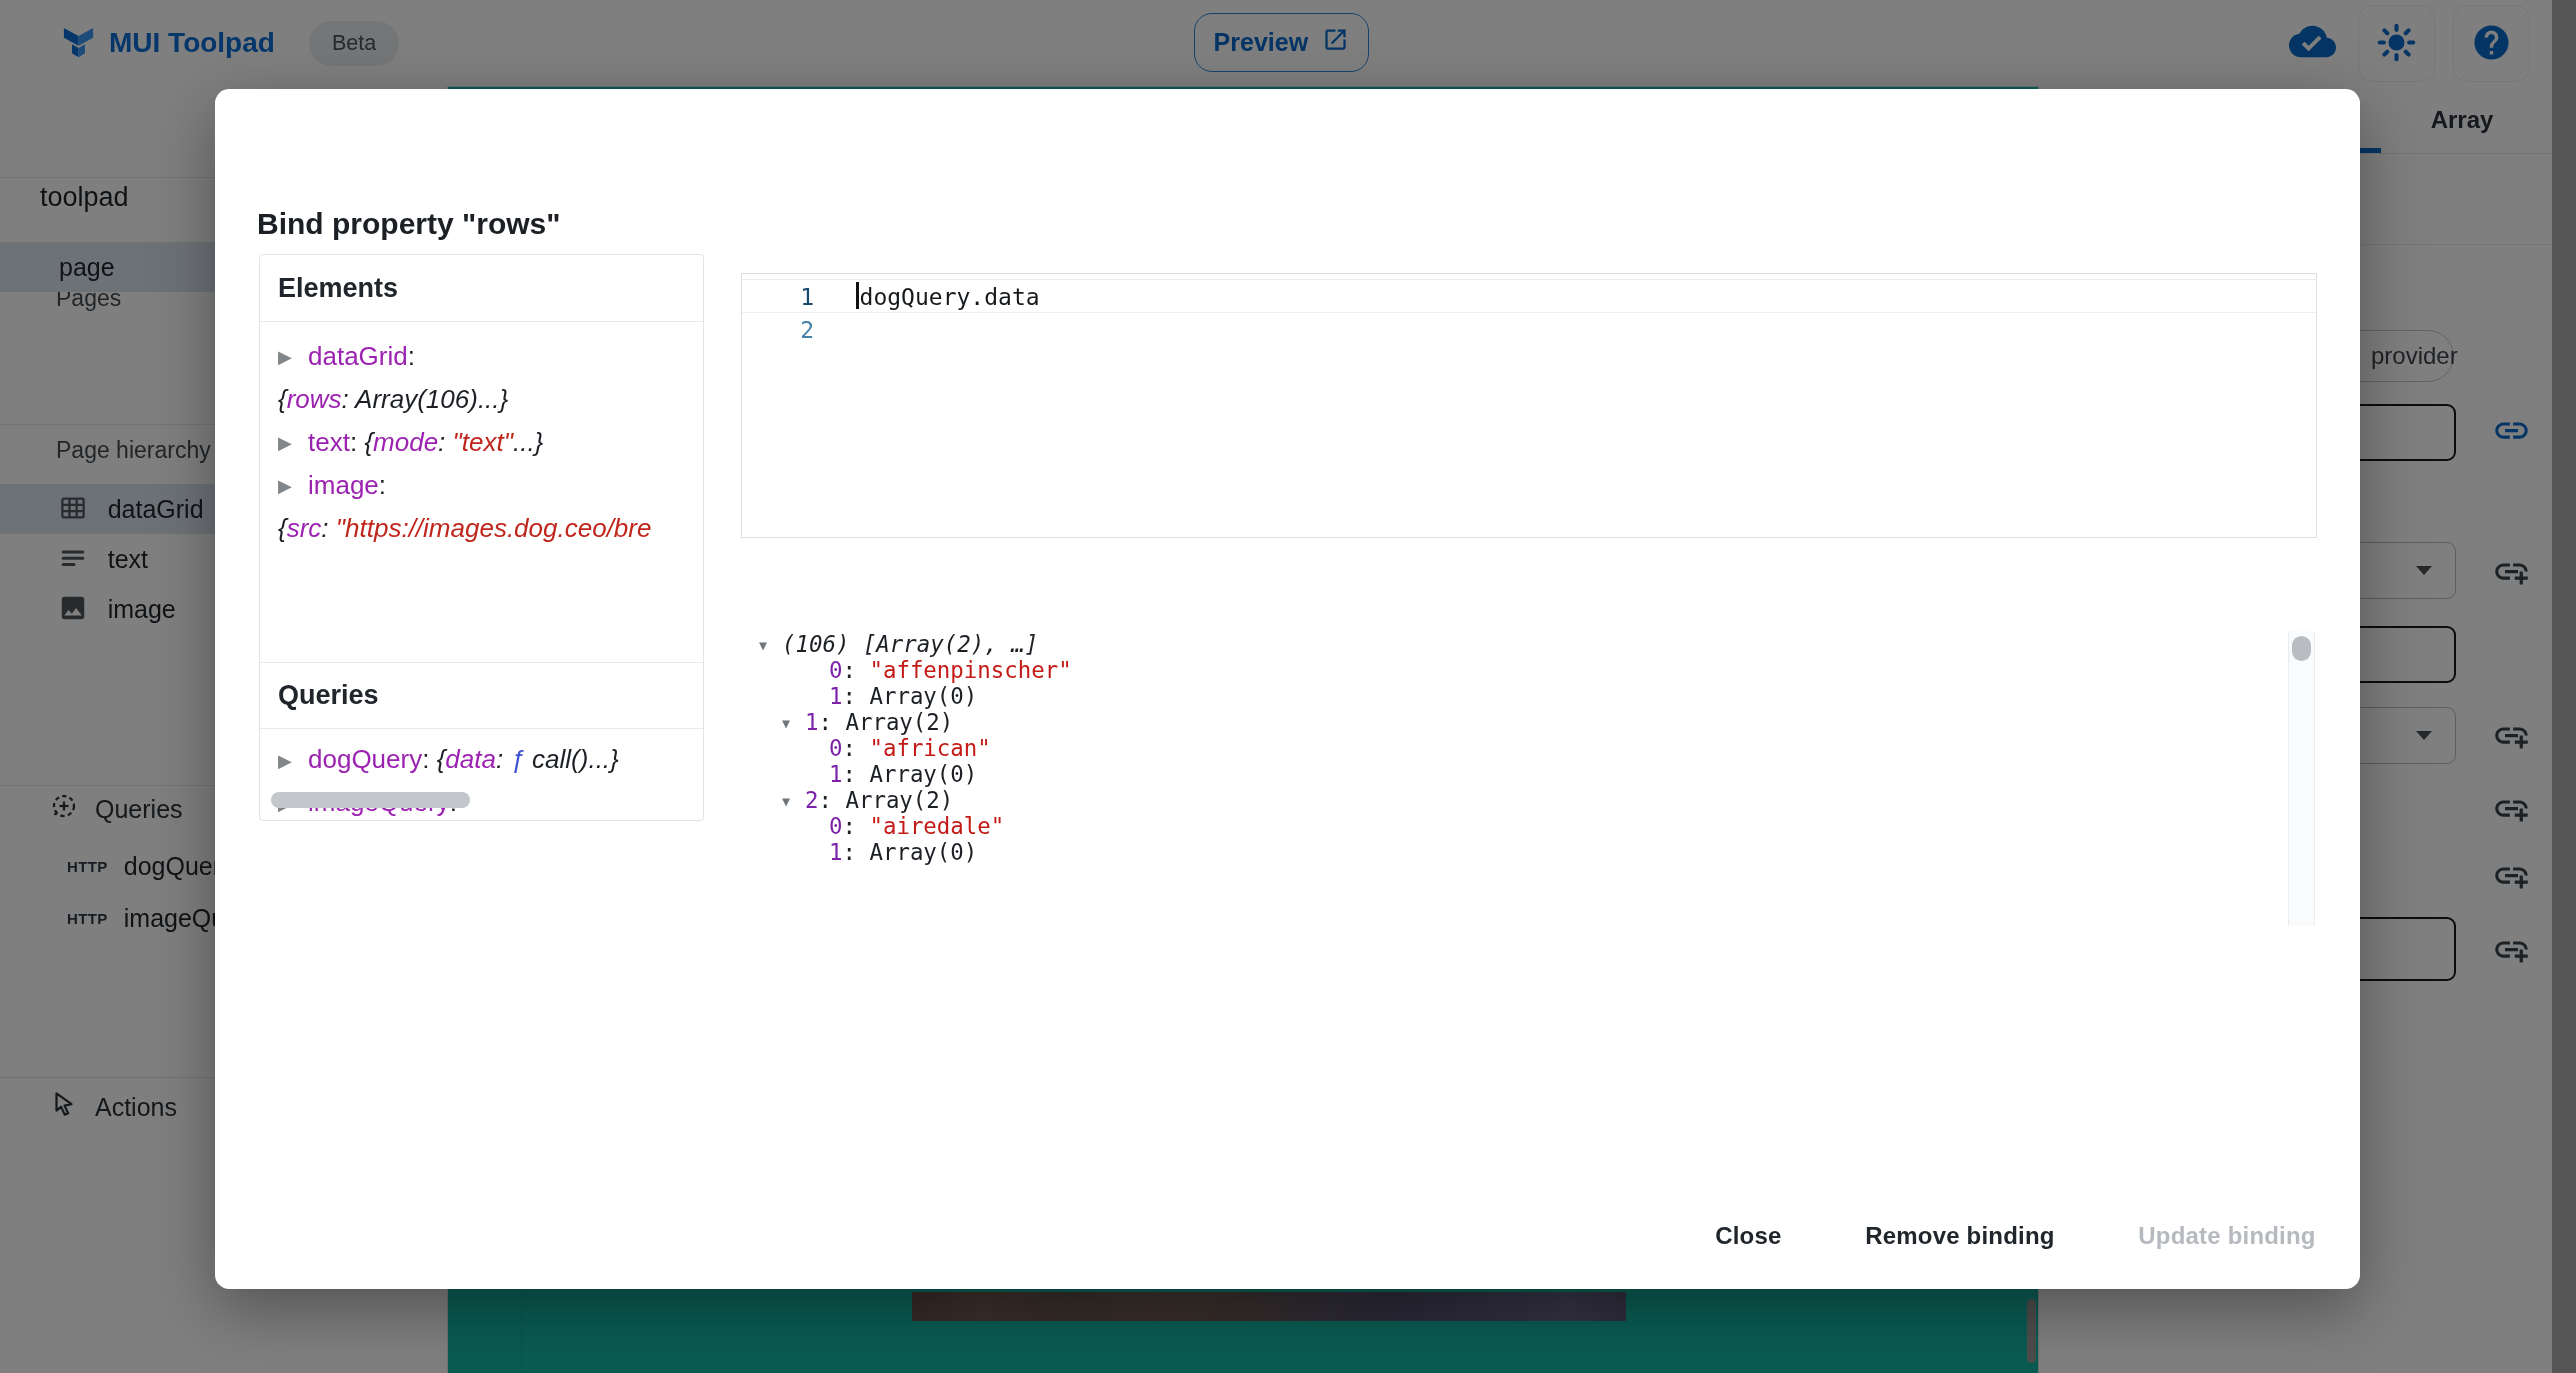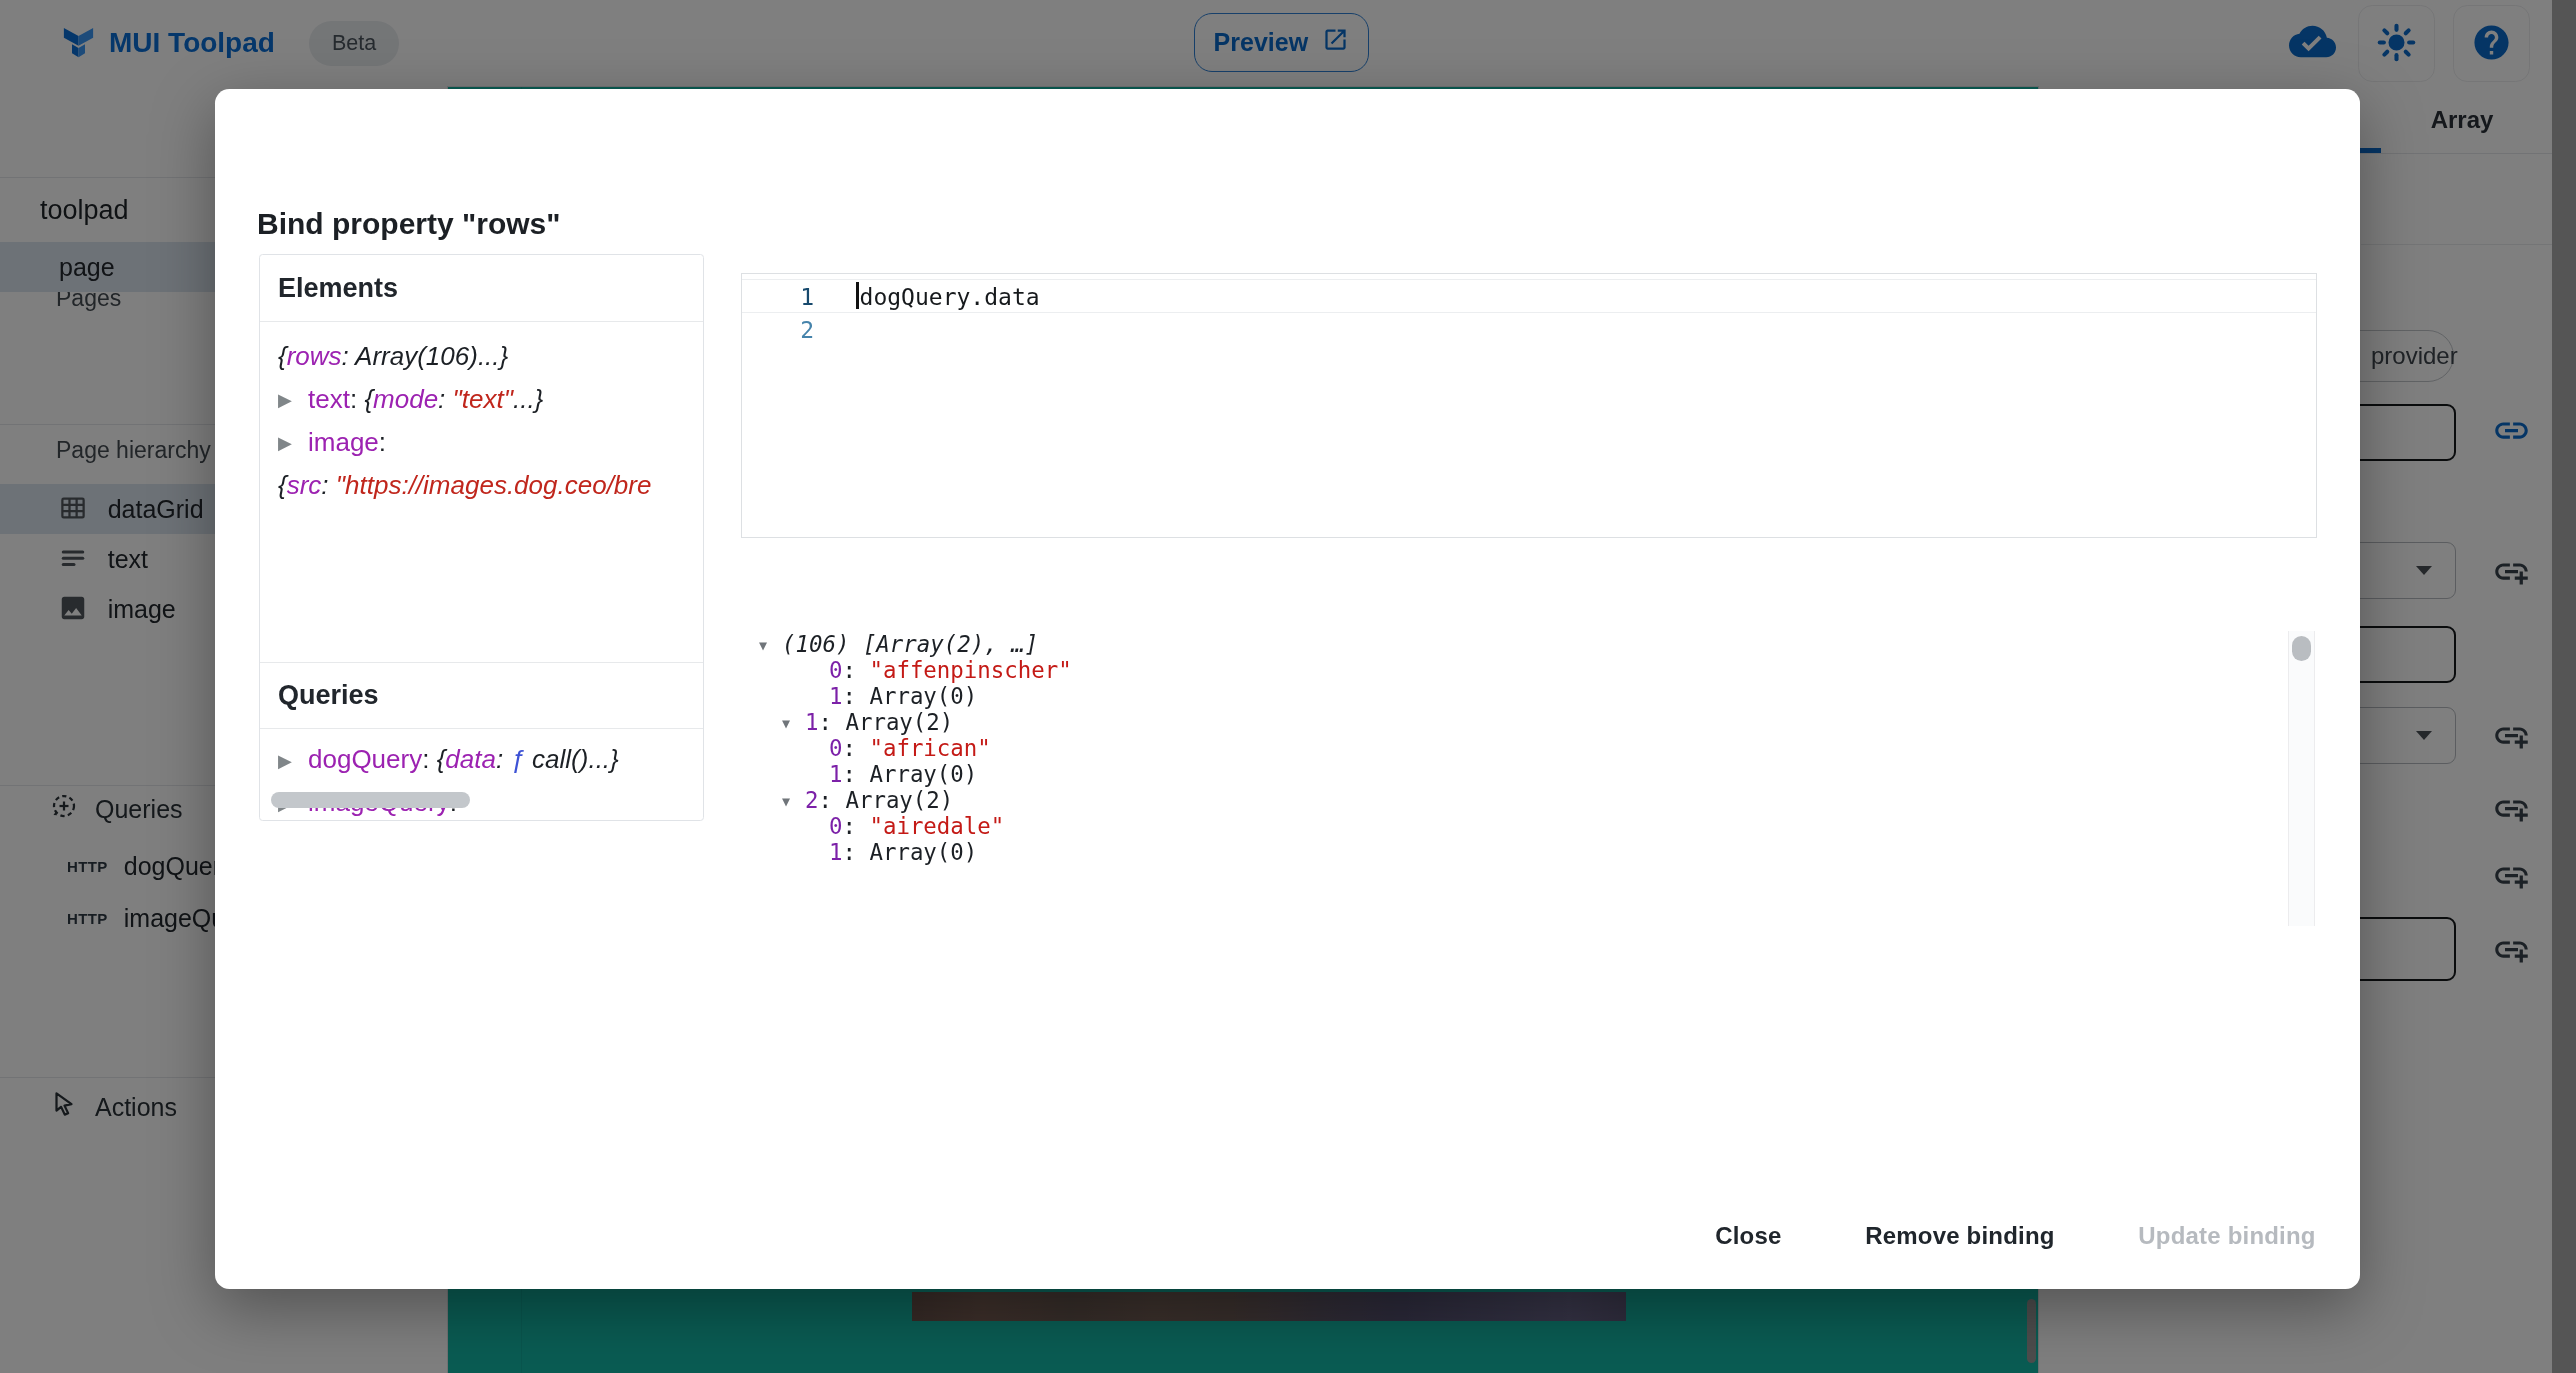--- a/index.html
+++ b/index.html
@@ -11,21 +11,21 @@
   .topbar{left:0;top:0;width:2576px;height:86px;background:#ffffff;border-bottom:0.9px solid #e5e7ea;z-index:1;}
   .brand{left:109px;top:0;height:86px;display:flex;align-items:center;font-size:28px;font-weight:700;color:#0b6fd6;}
   .beta-chip{left:309px;top:20.6px;height:45px;padding:0 23px;border-radius:22.4px;background:#e9ecef;color:#4d565f;
     font-size:21.5px;font-weight:500;display:flex;align-items:center;}
   .preview-btn{left:1194px;top:13.4px;width:175px;height:59px;border:1.8px solid #2f81d6;border-radius:18px;
     display:flex;align-items:center;justify-content:center;gap:14.3px;color:#0b6bcb;font-size:25px;font-weight:600;background:transparent;}
   .iconbtn{top:5.4px;width:75px;height:75px;border-radius:14.3px;display:flex;align-items:center;justify-content:center;}
   .iconbtn.outlined{border:0.9px solid #ecedef;}
   
   .sidebar{left:0;top:86px;width:447px;height:1288px;background:#ffffff;border-right:0.9px solid #e3e5e8;z-index:1;}
-  .sb-title{left:40px;top:109px;font-size:27px;color:#1f2429;text-align:right;}
+  .sb-title{left:40px;top:96px;font-size:27px;color:#1f2429;text-align:right;}
   .sb-div{left:0;width:447px;height:0;border-top:0.9px solid #e5e7eb;}
   .sb-label{left:56px;font-size:23px;color:#454c53;}
   .sb-row{left:0;width:447px;height:50px;display:flex;align-items:center;}
   .sb-row.selected{background:#dbe4ee;}
   .sb-row .txt{font-size:25px;color:#23282e;}
   .hdr-row{left:0;width:447px;height:50px;display:flex;align-items:center;gap:16px;padding-left:49px;box-sizing:border-box;
     font-size:25px;color:#2b3238;}
   .http-badge{font-size:15px;font-weight:700;letter-spacing:0.4px;color:#2f3a45;}
   
   .canvas-line{top:86px;width:0.9px;height:1288px;background:rgba(0,0,0,.06);}
@@ -277,20 +277,21 @@
 
   <div class="abs overlay"></div>
 
   <div class="abs modal">
     <div class="abs m-title">Bind property "rows"</div>
     <div class="abs m-scope-label">Scope</div>
 
     <div class="abs scopebox">
       <div class="scope-hdr">Elements</div>
       <div class="tree">
+        <div class="tline"><span class="tri">▶</span><span class="nm">dataGrid</span><span class="blk" style="font-style:normal">:</span></div>
         <div class="tline"><span class="blk">{</span><span class="key">rows</span><span class="blk">: </span><span class="blk">Array(106)...}</span></div>
         <div class="tline"><span class="tri">▶</span><span class="nm">text</span><span class="blk" style="font-style:normal">: </span><span class="blk">{</span><span class="key">mode</span><span class="blk">: </span><span class="str">"text"</span><span class="blk">...}</span></div>
         <div class="tline"><span class="tri">▶</span><span class="nm">image</span><span class="blk" style="font-style:normal">:</span></div>
         <div class="tline"><span class="blk">{</span><span class="key">src</span><span class="blk">: </span><span class="str">"https://images.dog.ceo/bre</span></div>
       </div>
       <div class="scope-hdr q" style="position:absolute;left:0;top:407px;width:100%;">Queries</div>
       <div class="tree" style="position:absolute;left:0;top:474px;padding-top:9px;">
         <div class="tline"><span class="tri">▶</span><span class="nm">dogQuery</span><span class="blk" style="font-style:normal">: </span><span class="blk">{</span><span class="key">data</span><span class="blk">: </span><span class="fn">ƒ</span><span class="blk"> call()...}</span></div>
         <div class="tline"><span class="tri">▶</span><span class="nm">imageQuery</span><span class="blk" style="font-style:normal">:</span></div>
 

